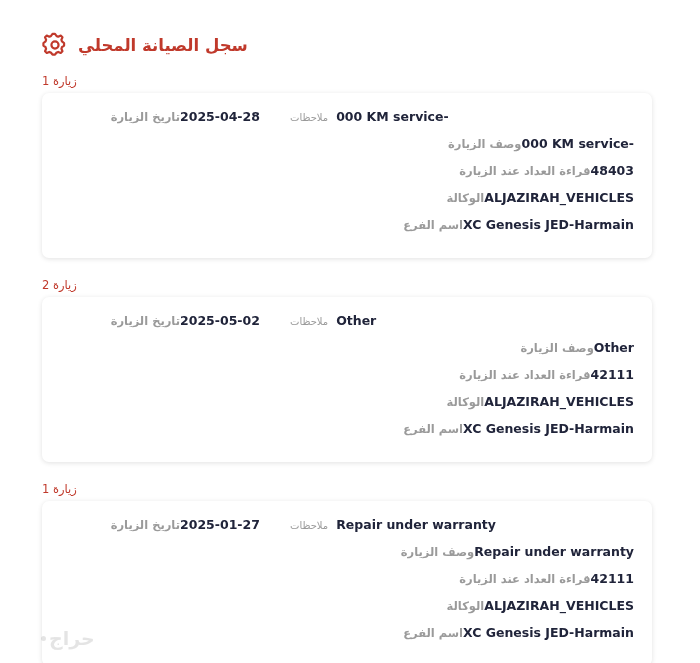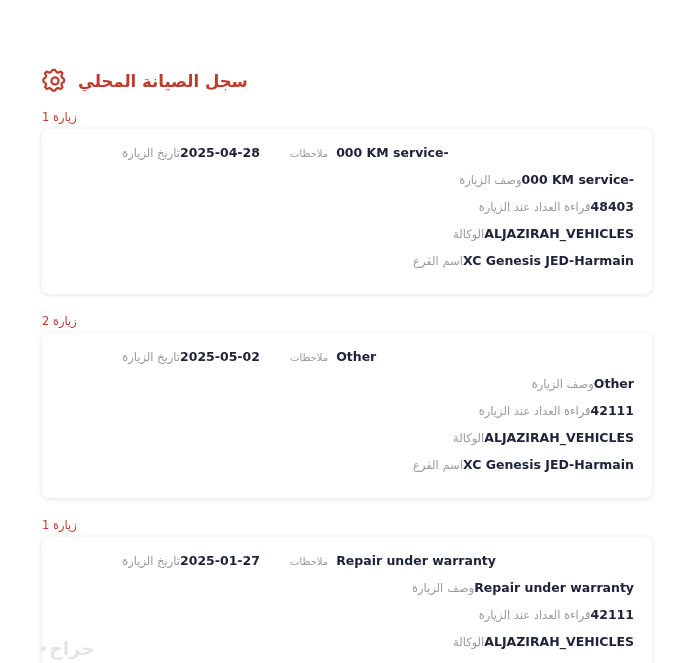--- a/index.html
+++ b/index.html
@@ -24,21 +24,21 @@
     padding: 0 48px 0 42px;
   }
 
   
   .header {
     display: flex;
     flex-direction: row;
     align-items: center;
     justify-content: flex-start;
     gap: 10px;
-    padding-top: 68px;
+    padding-top: 32px;
     padding-left: 0;
     padding-right: 0;
   }
   .header-spacer { flex: 1 1 auto; }
   .header-title {
     font-size: 16.5px;
     font-weight: bold;
     color: #c0392b;
     letter-spacing: 0;
     white-space: nowrap;
@@ -78,20 +78,21 @@
     min-height: 24px;
     padding: 1.5px 0;
   }
   .lbl {
     width: 122px;
     flex: 0 0 122px;
     text-align: right;
     color: #9a9a9a;
     font-size: 11.5px;
     white-space: nowrap;
+    font-weight: bold;
   }
   .val {
     flex: 0 0 auto;
     color: #20243a;
     font-size: 12.5px;
     font-weight: bold;
     direction: ltr;
     unicode-bidi: embed;
     white-space: nowrap;
     padding-right: 2px;
@@ -120,21 +121,21 @@
     font-weight: bold;
     direction: ltr;
     unicode-bidi: embed;
     white-space: nowrap;
   }
 
   
   .watermark {
     position: absolute;
     left: 38px;
-    bottom: 4px;
+    bottom: 14px;
     opacity: 0.22;
     font-size: 19px;
     font-weight: bold;
     color: #8a8a8a;
     direction: rtl;
     letter-spacing: 1px;
     user-select: none;
   }
   .watermark .dot {
     display: inline-block;

